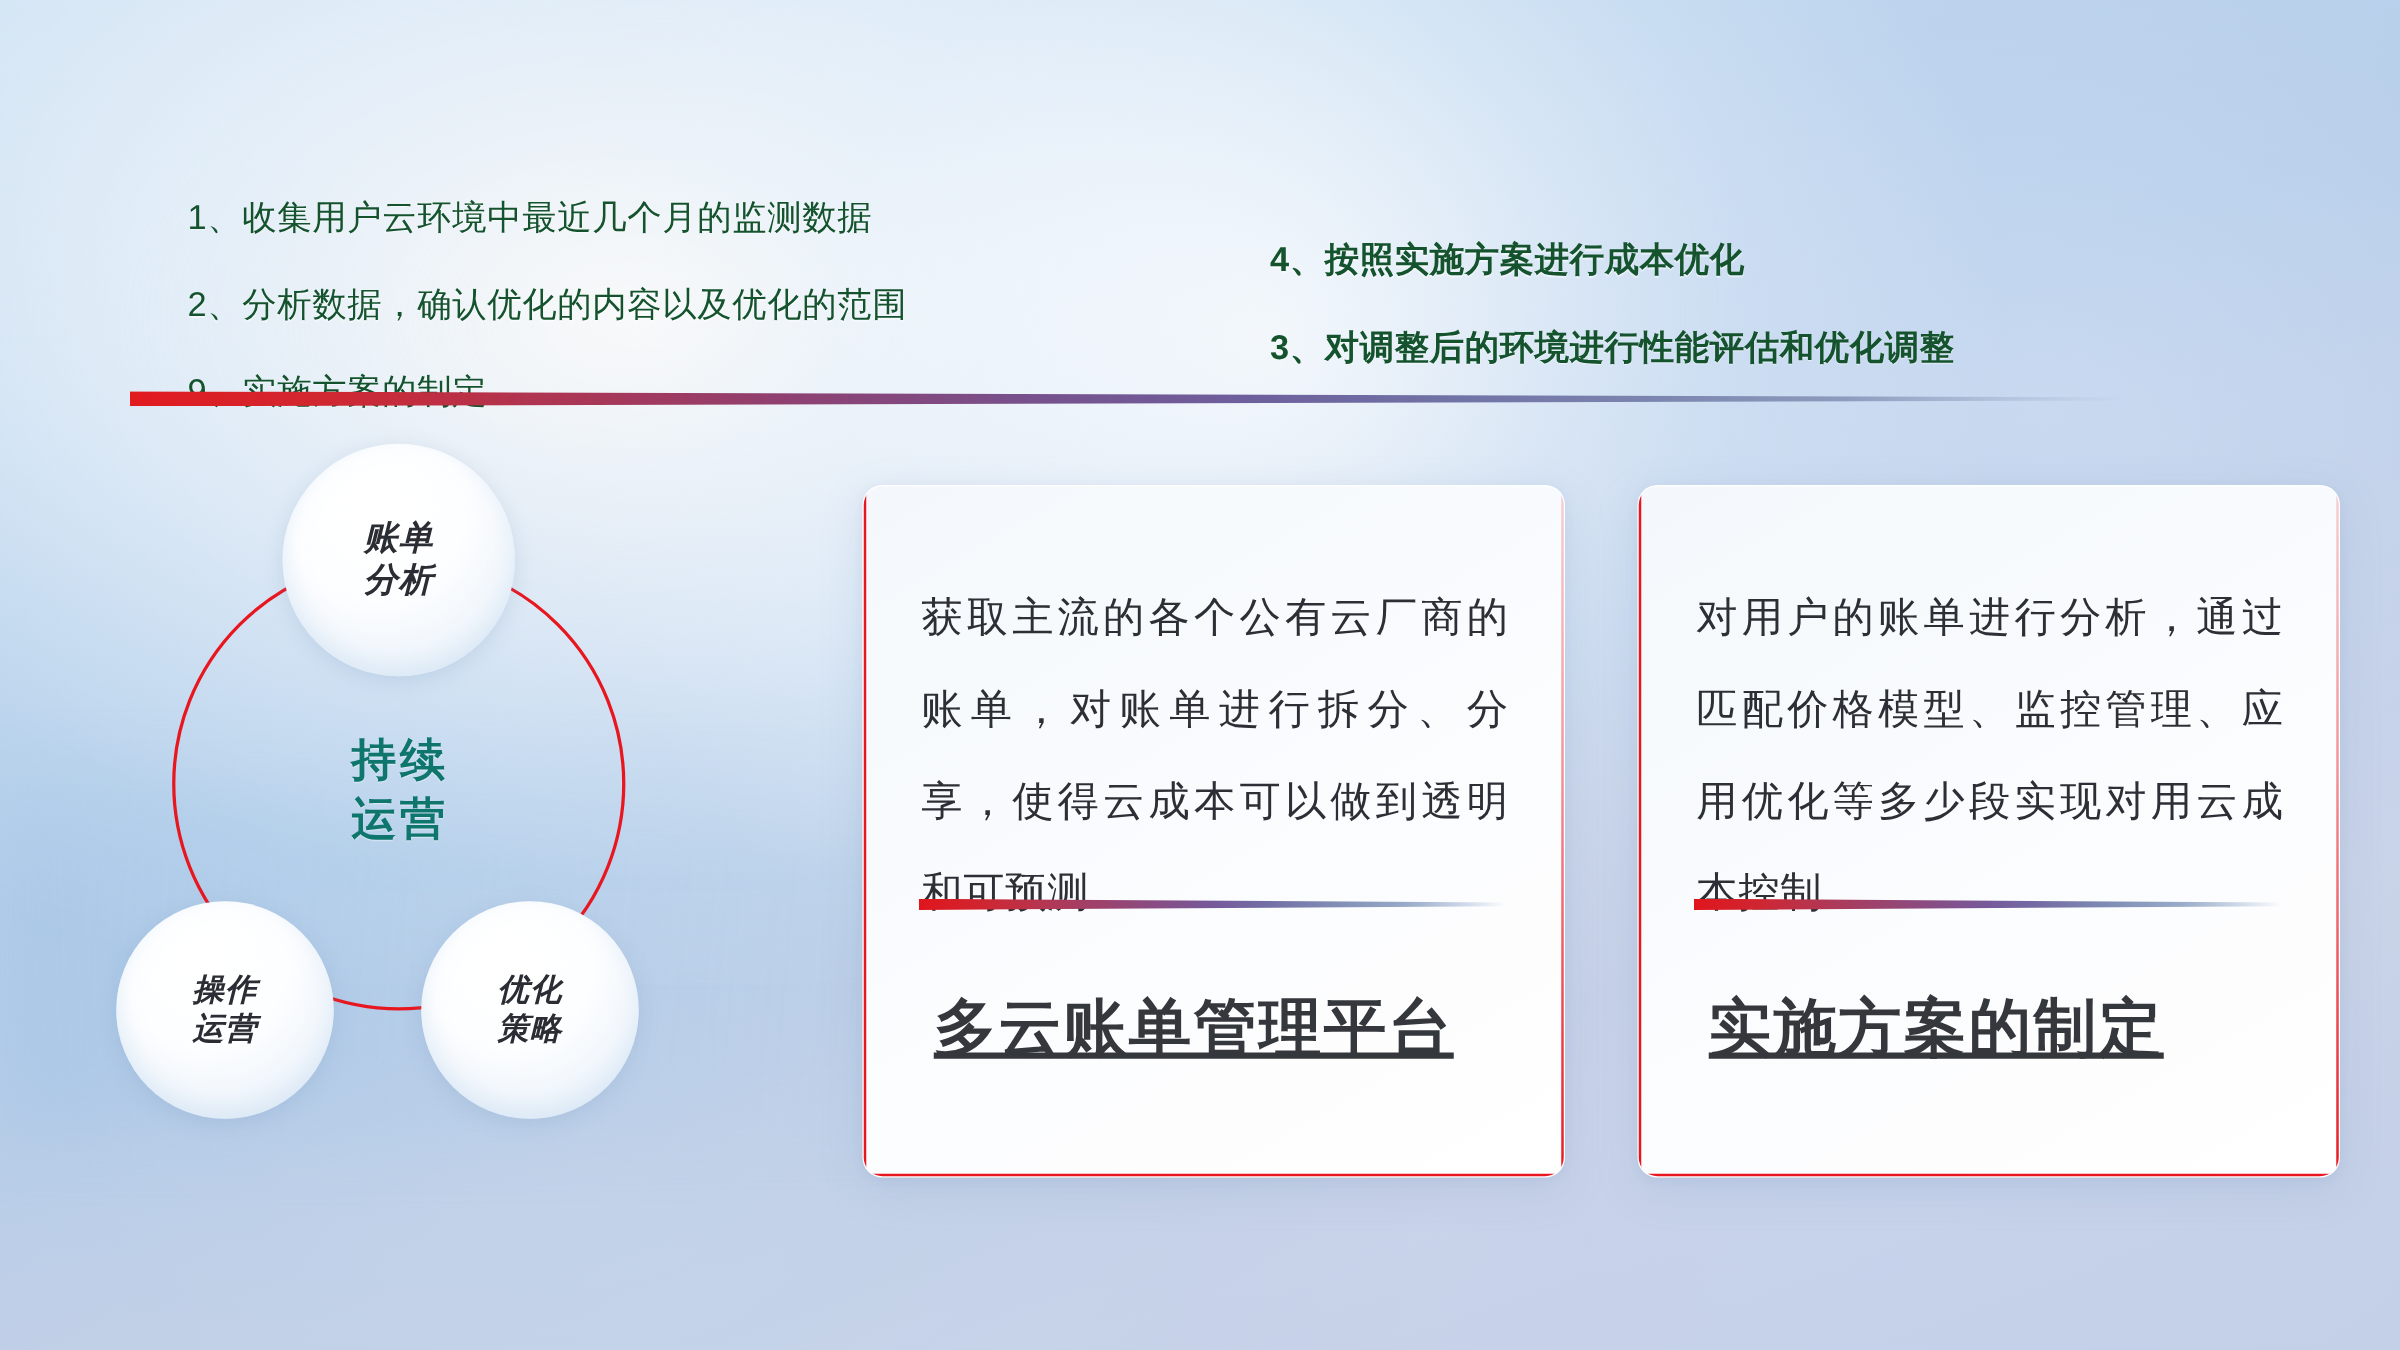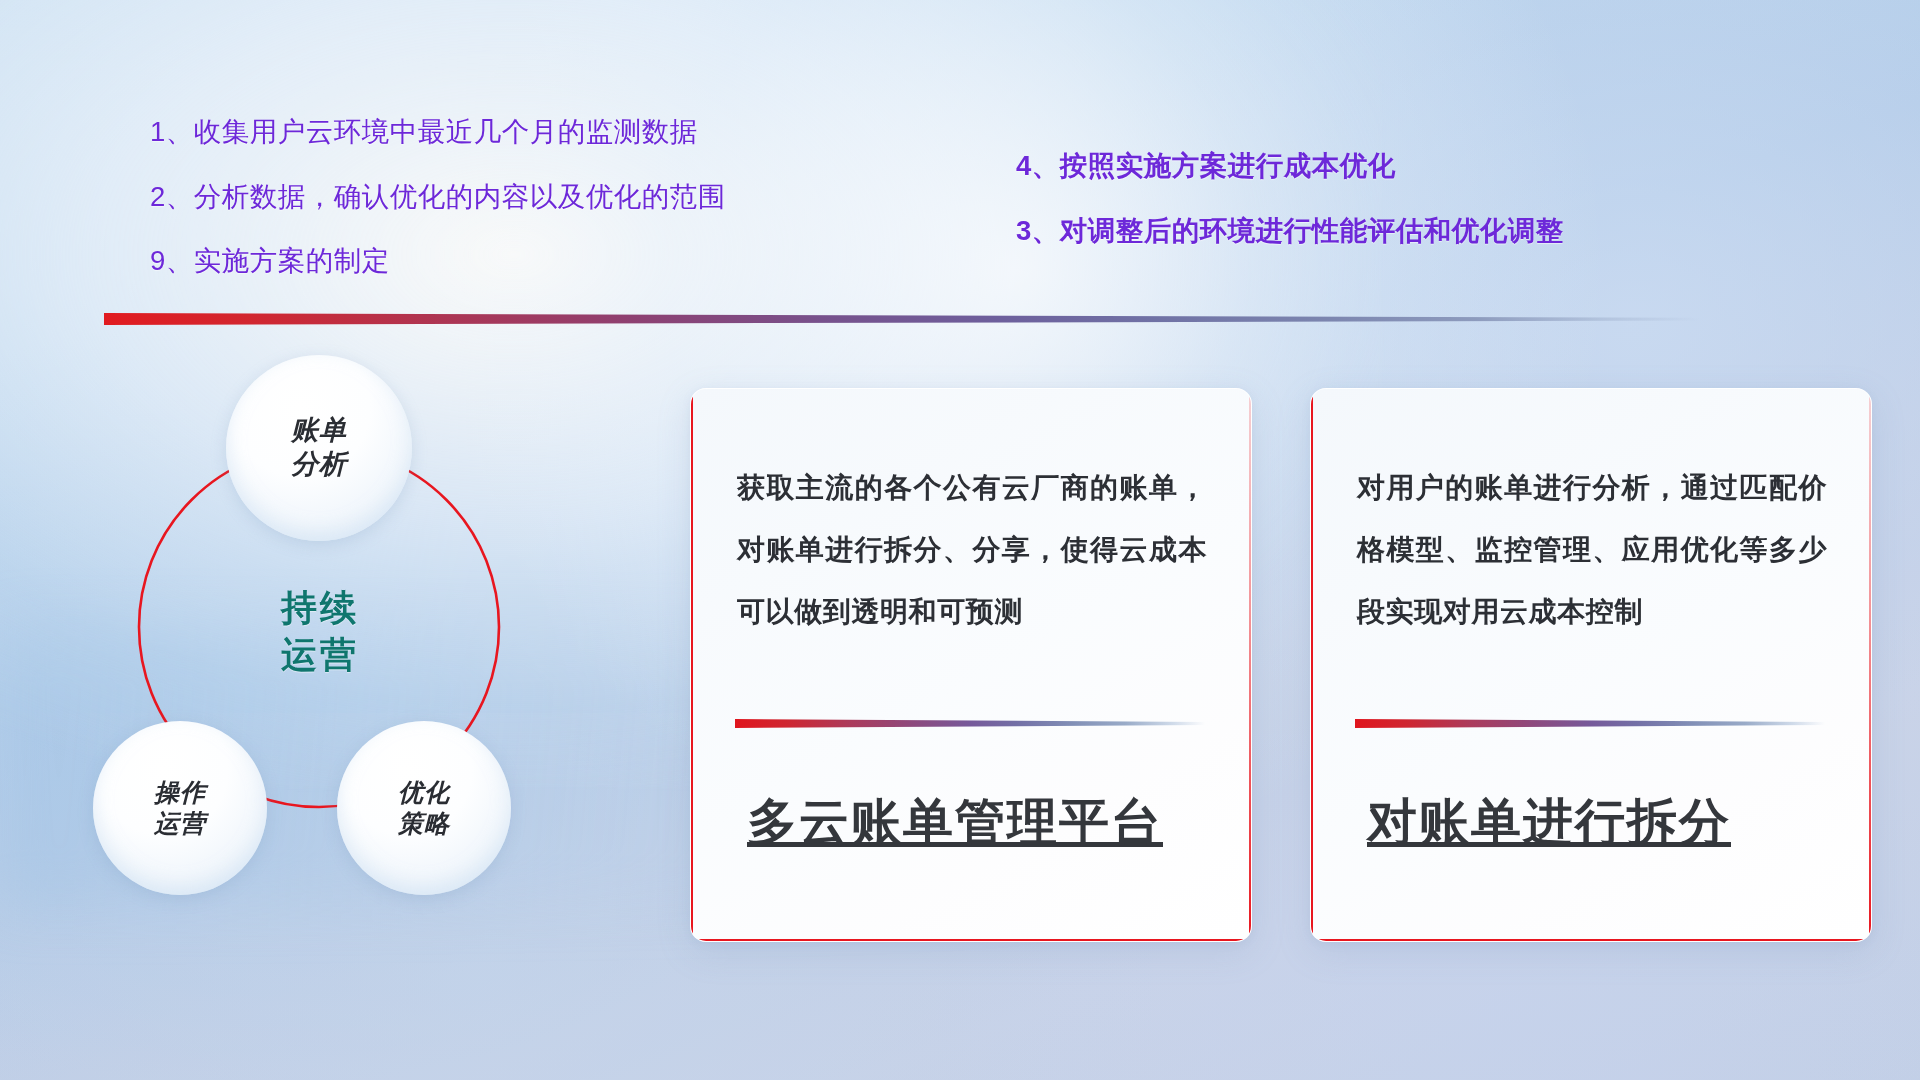--- a/index.html
+++ b/index.html
@@ -30,23 +30,24 @@
   .bg-streak{position:absolute;left:0;top:58%;width:58%;height:26%;
     background:linear-gradient(95deg, rgba(160,194,228,.42) 0%, rgba(185,208,234,.18) 55%, rgba(255,255,255,0) 100%);
     filter:blur(26px);}
 
   
   .bullets{position:absolute;left:0;top:0;width:1920px;height:300px;}
   .bullet-col{position:absolute;}
   .bullet-col.left{left:150px;top:118px;}
   .bullet-col.right{left:1016px;top:152px;font-weight:bold;}
   .bullet-item{
-    font-size:27.5px;color:#6d28d9;letter-spacing:.5px;
+    font-size:27.5px;color:#14532d;letter-spacing:.5px;
     line-height:1;margin-bottom:37px;white-space:nowrap;
     text-shadow:0 1px 1px rgba(255,255,255,.55);
+    margin-top:42px;
   }
   .bullet-col.right .bullet-item{margin-bottom:37px;}
 
   
   .divider{position:absolute;left:104px;top:313px;width:1596px;height:12px;}
   .divider .d-thick{
     position:absolute;left:0;top:0;width:100%;height:12px;
     background:linear-gradient(90deg,#e11b20 0%,#d2262f 9%,#b03450 20%,#8e4071 33%,#77518c 45%,#6d5f9c 56%,#7072a5 66%,#7b84ae 76%,#8d9bbd 86%,rgba(163,180,208,.55) 94%,rgba(190,206,230,0) 100%);
     clip-path:polygon(0 0, 100% 40%, 100% 62%, 0 100%);
   }
@@ -90,22 +91,22 @@
   .card-redline-bottom{
     position:absolute;left:-1px;right:-1px;bottom:-1px;height:3px;
     background:linear-gradient(90deg,#e8161f 0%, #e8161f 55%, #e8161f 100%);
   }
   .card-redline-right{
     position:absolute;right:-1px;top:-1px;bottom:-1px;width:3px;
     background:linear-gradient(180deg, rgba(232,22,31,.18) 0%, rgba(232,22,31,.45) 40%, #e8161f 100%);
   }
   .card-body{
     position:absolute;left:46px;right:44px;top:68px;
-    font-size:28px;color:#2c2f35;line-height:2.22;letter-spacing:.6px;
-    text-align:justify;text-align-last:left;font-weight:bold;
+    font-size:33px;color:#2c2f35;line-height:2.22;letter-spacing:.6px;
+    text-align:justify;text-align-last:left;
   }
   .card-underline{
     position:absolute;left:44px;width:470px;top:330px;height:9px;
   }
   .card-underline i{
     position:absolute;left:0;top:0;width:100%;height:9px;display:block;
     background:linear-gradient(90deg,#e0151d 0%,#cf2631 11%,#ad3a5a 24%,#8d4a7e 38%,#76599a 50%,#7370a6 60%,#8290b7 72%,#99abc8 83%,rgba(182,199,222,.65) 93%,rgba(205,219,236,0) 100%);
     clip-path:polygon(0 0, 100% 34%, 100% 66%, 0 100%);
   }
   .card-title{
@@ -193,16 +194,16 @@
   </div>
 
   <div class="card two">
     <div class="card-redline"></div>
     <div class="card-redline-right"></div>
     <div class="card-redline-bottom"></div>
     <div class="card-body">对用户的账单进行分析，通过匹配价格模型、监控管理、应用优化等多少段实现对用云成本控制</div>
     <div class="card-underline">
         <i></i>
       </div>
-    <div class="card-title">对账单进行拆分</div>
+    <div class="card-title">实施方案的制定</div>
   </div>
 
 </div>
 
 </body></html>

